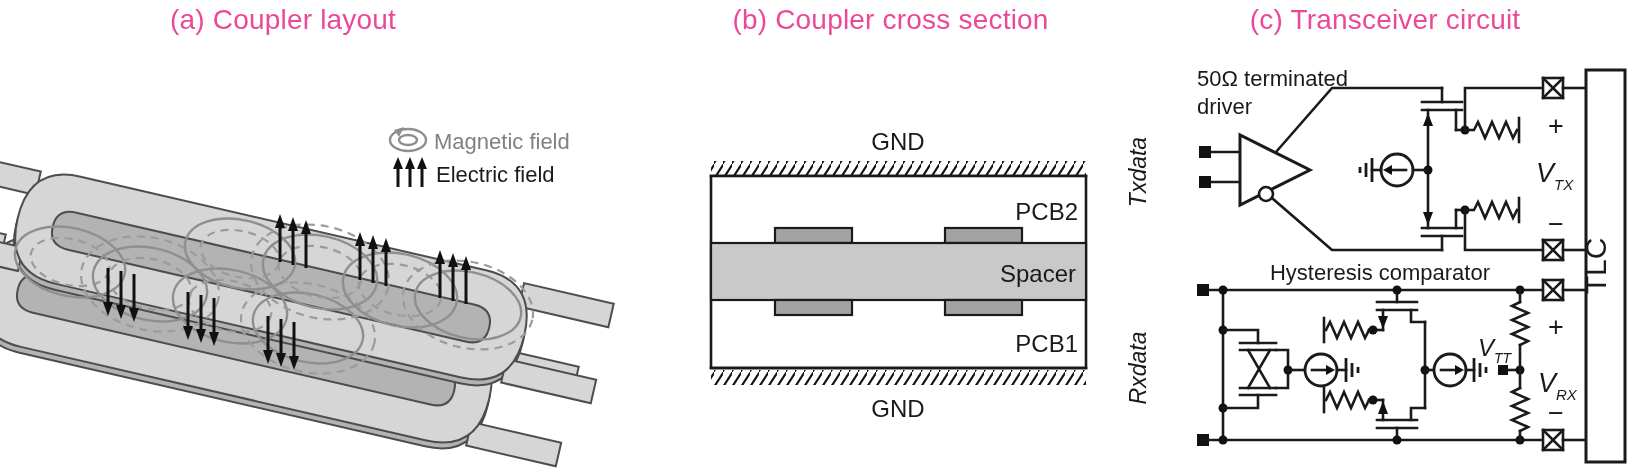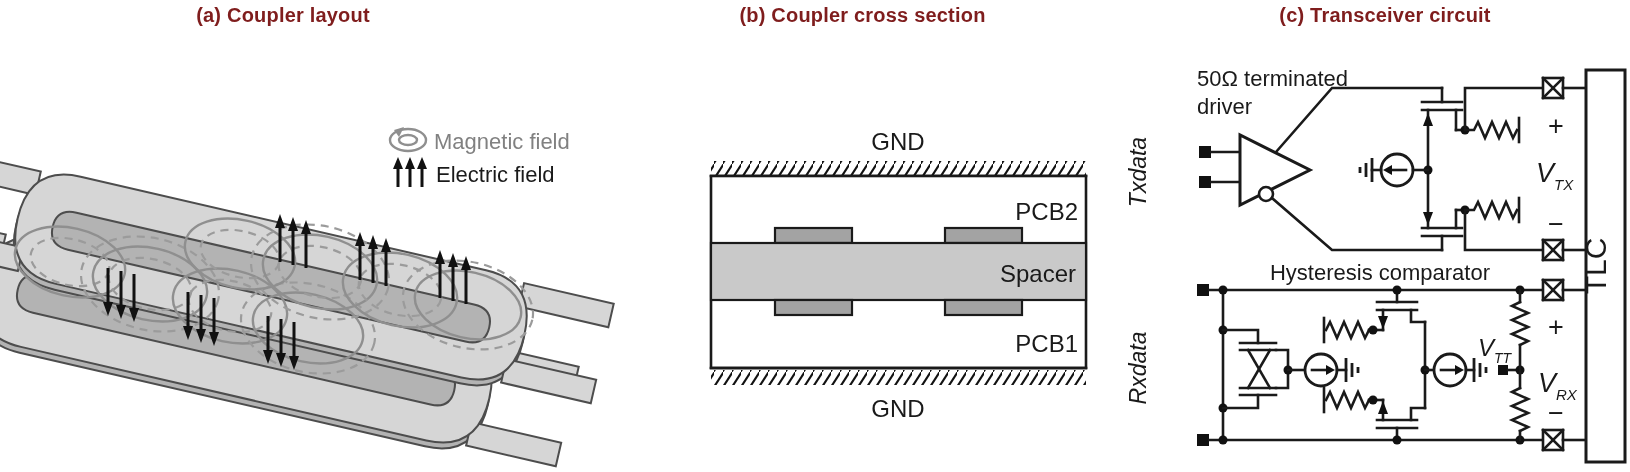--- a/index.html
+++ b/index.html
@@ -1,19 +1,19 @@
 <!DOCTYPE html>
 <html><head>
 <meta charset="utf-8">
 <style>
   html,body{margin:0;padding:0;background:#fff;}
   body{width:1630px;height:472px;position:relative;font-family:"Liberation Sans",sans-serif;overflow:hidden;}
-  .panel-title{position:absolute;top:4px;font-size:20px;font-weight:bold;color:#7f1d1d;text-align:center;letter-spacing:.2px;}
+  .panel-title{position:absolute;top:4px;font-size:28px;font-weight:normal;color:#ec4899;text-align:center;letter-spacing:.2px;}
   #title-a{left:0;width:566px;}
-  #title-b{left:640px;width:445px;}
+  #title-b{left:668px;width:445px;}
   #title-c{left:1135px;width:500px;}
   svg{position:absolute;overflow:visible;}
   #svg-a{left:0;top:0;}
   #svg-b{left:660px;top:100px;}
   #svg-c{left:1100px;top:40px;}
   
   .w{stroke:#1a1a1a;stroke-width:2.6;fill:none;stroke-linecap:square;}
   .board{fill:#d6d6d6;stroke:#4d4d4d;stroke-width:2;}
   .board-edge{fill:#b3b3b3;stroke:#4d4d4d;stroke-width:2;}
   .fsolid{fill:none;stroke:#8f8f8f;stroke-width:2.4;}

